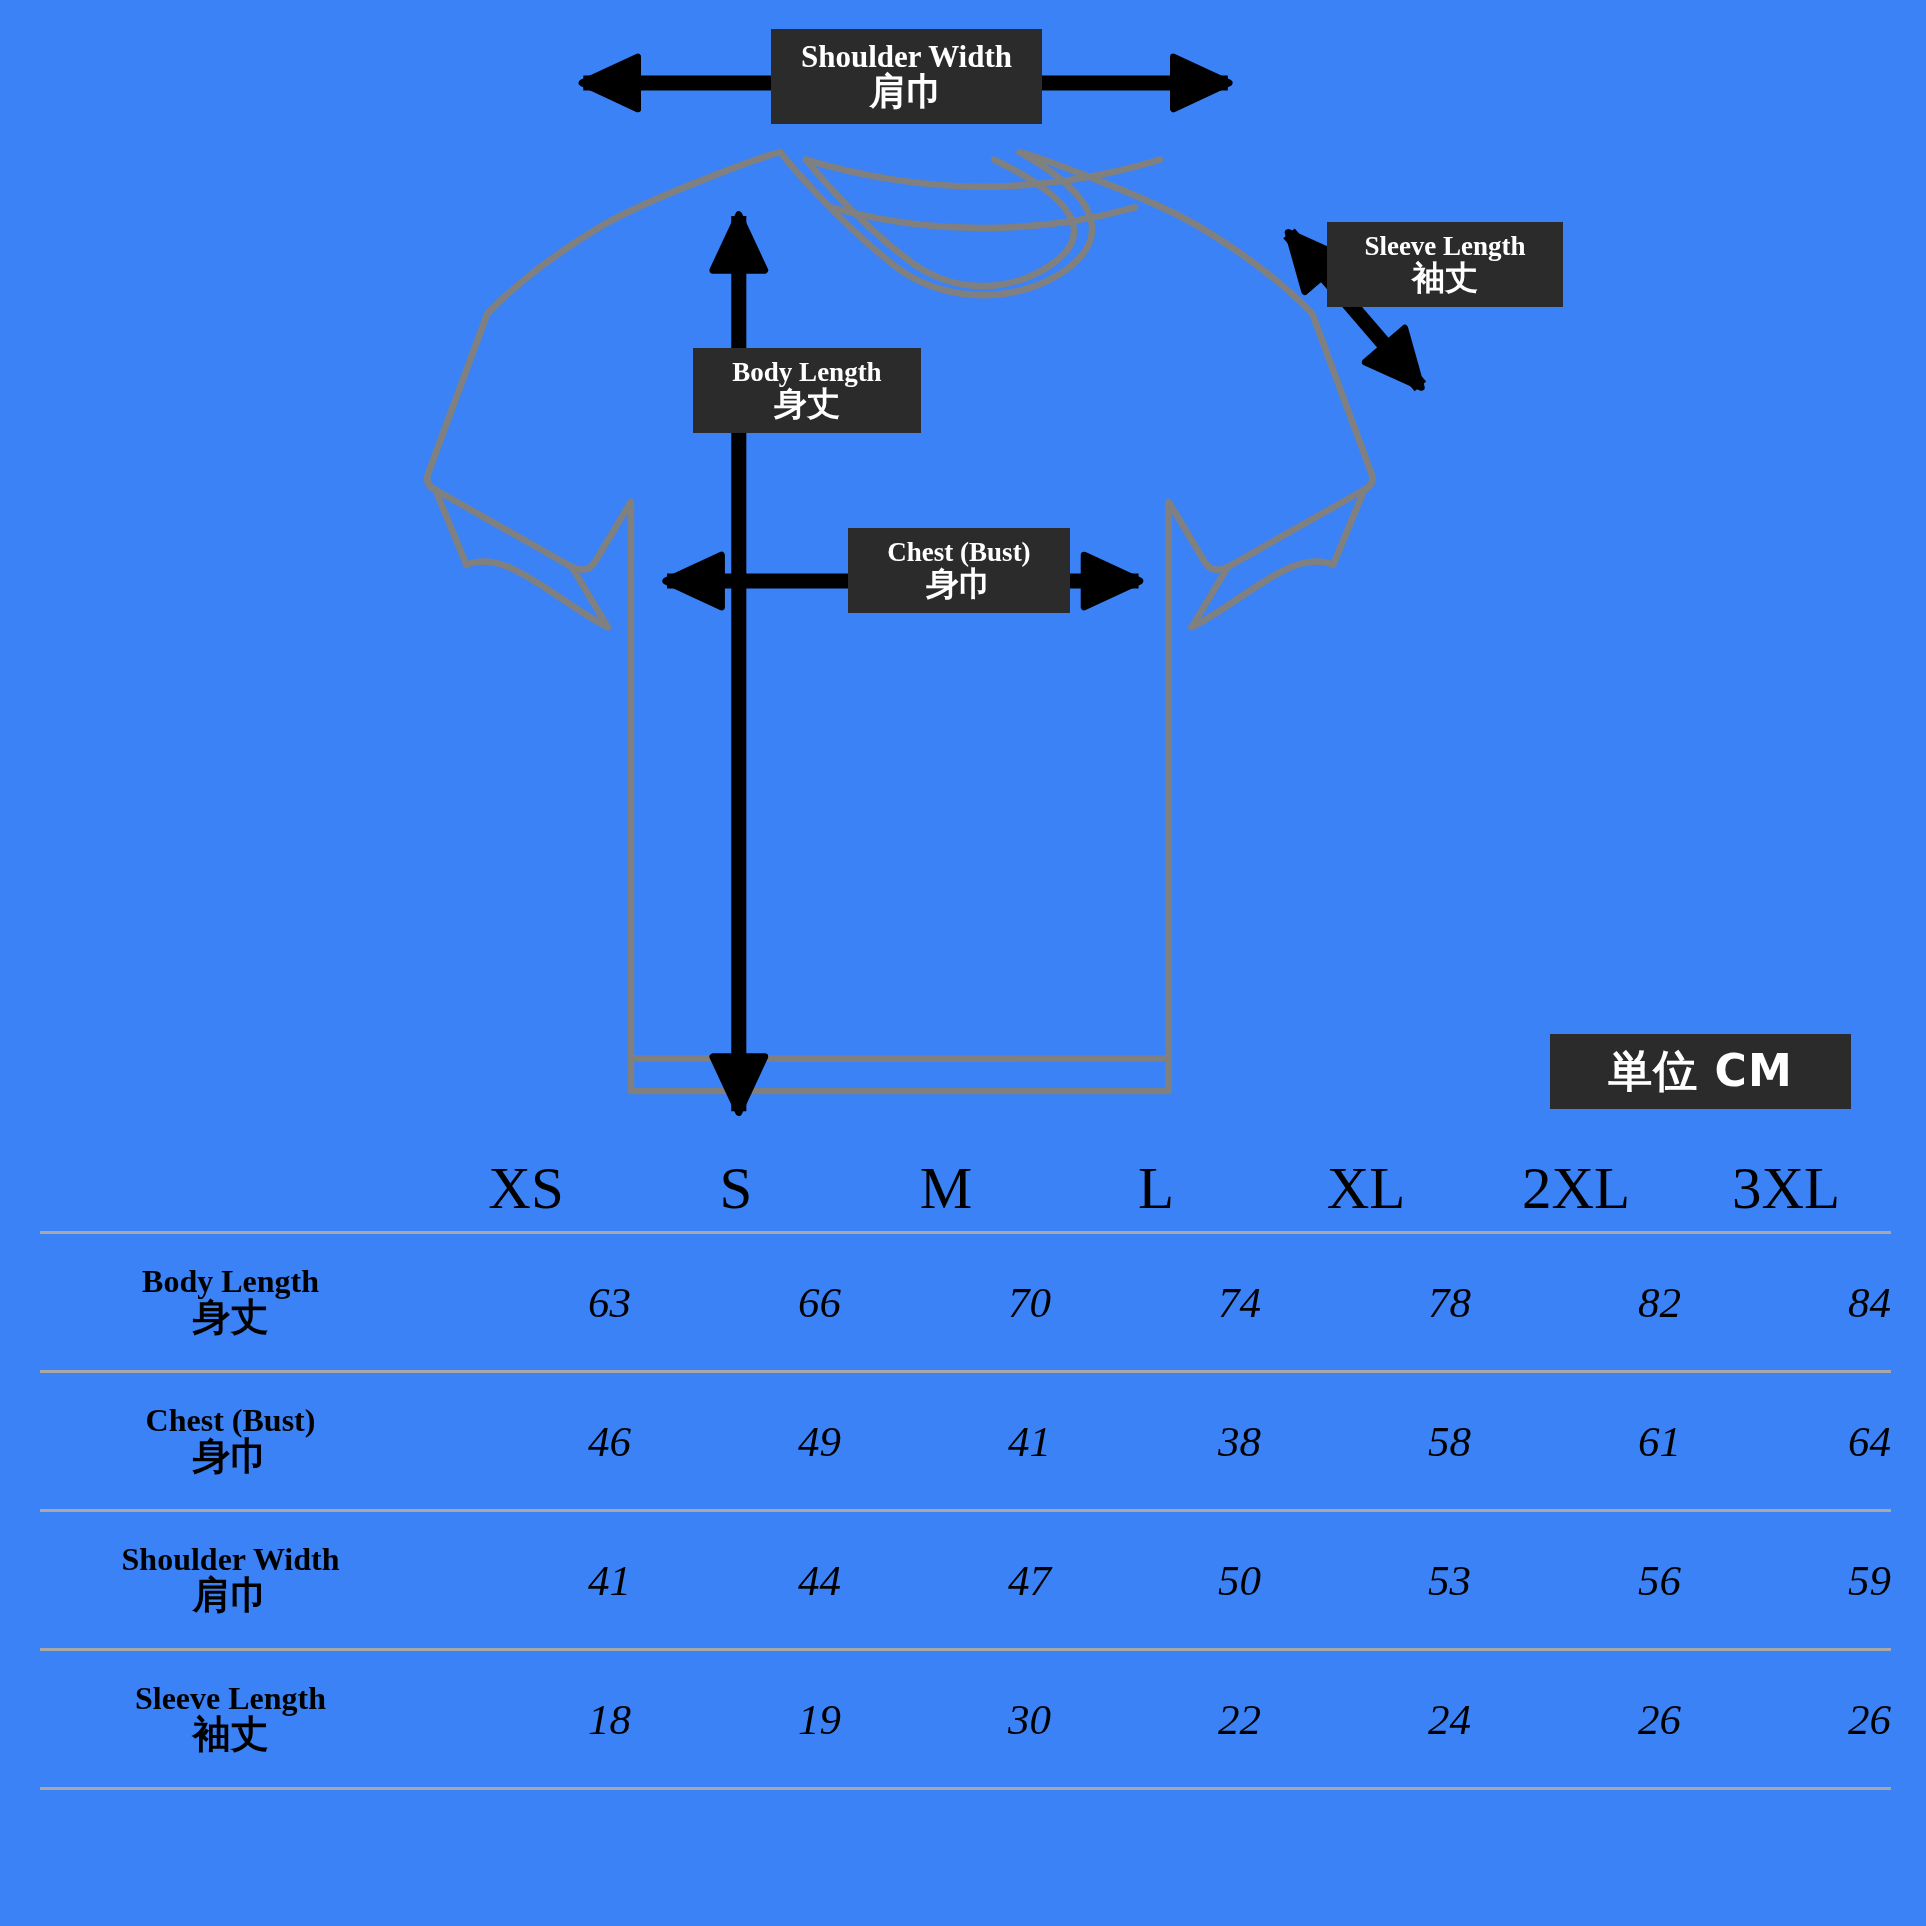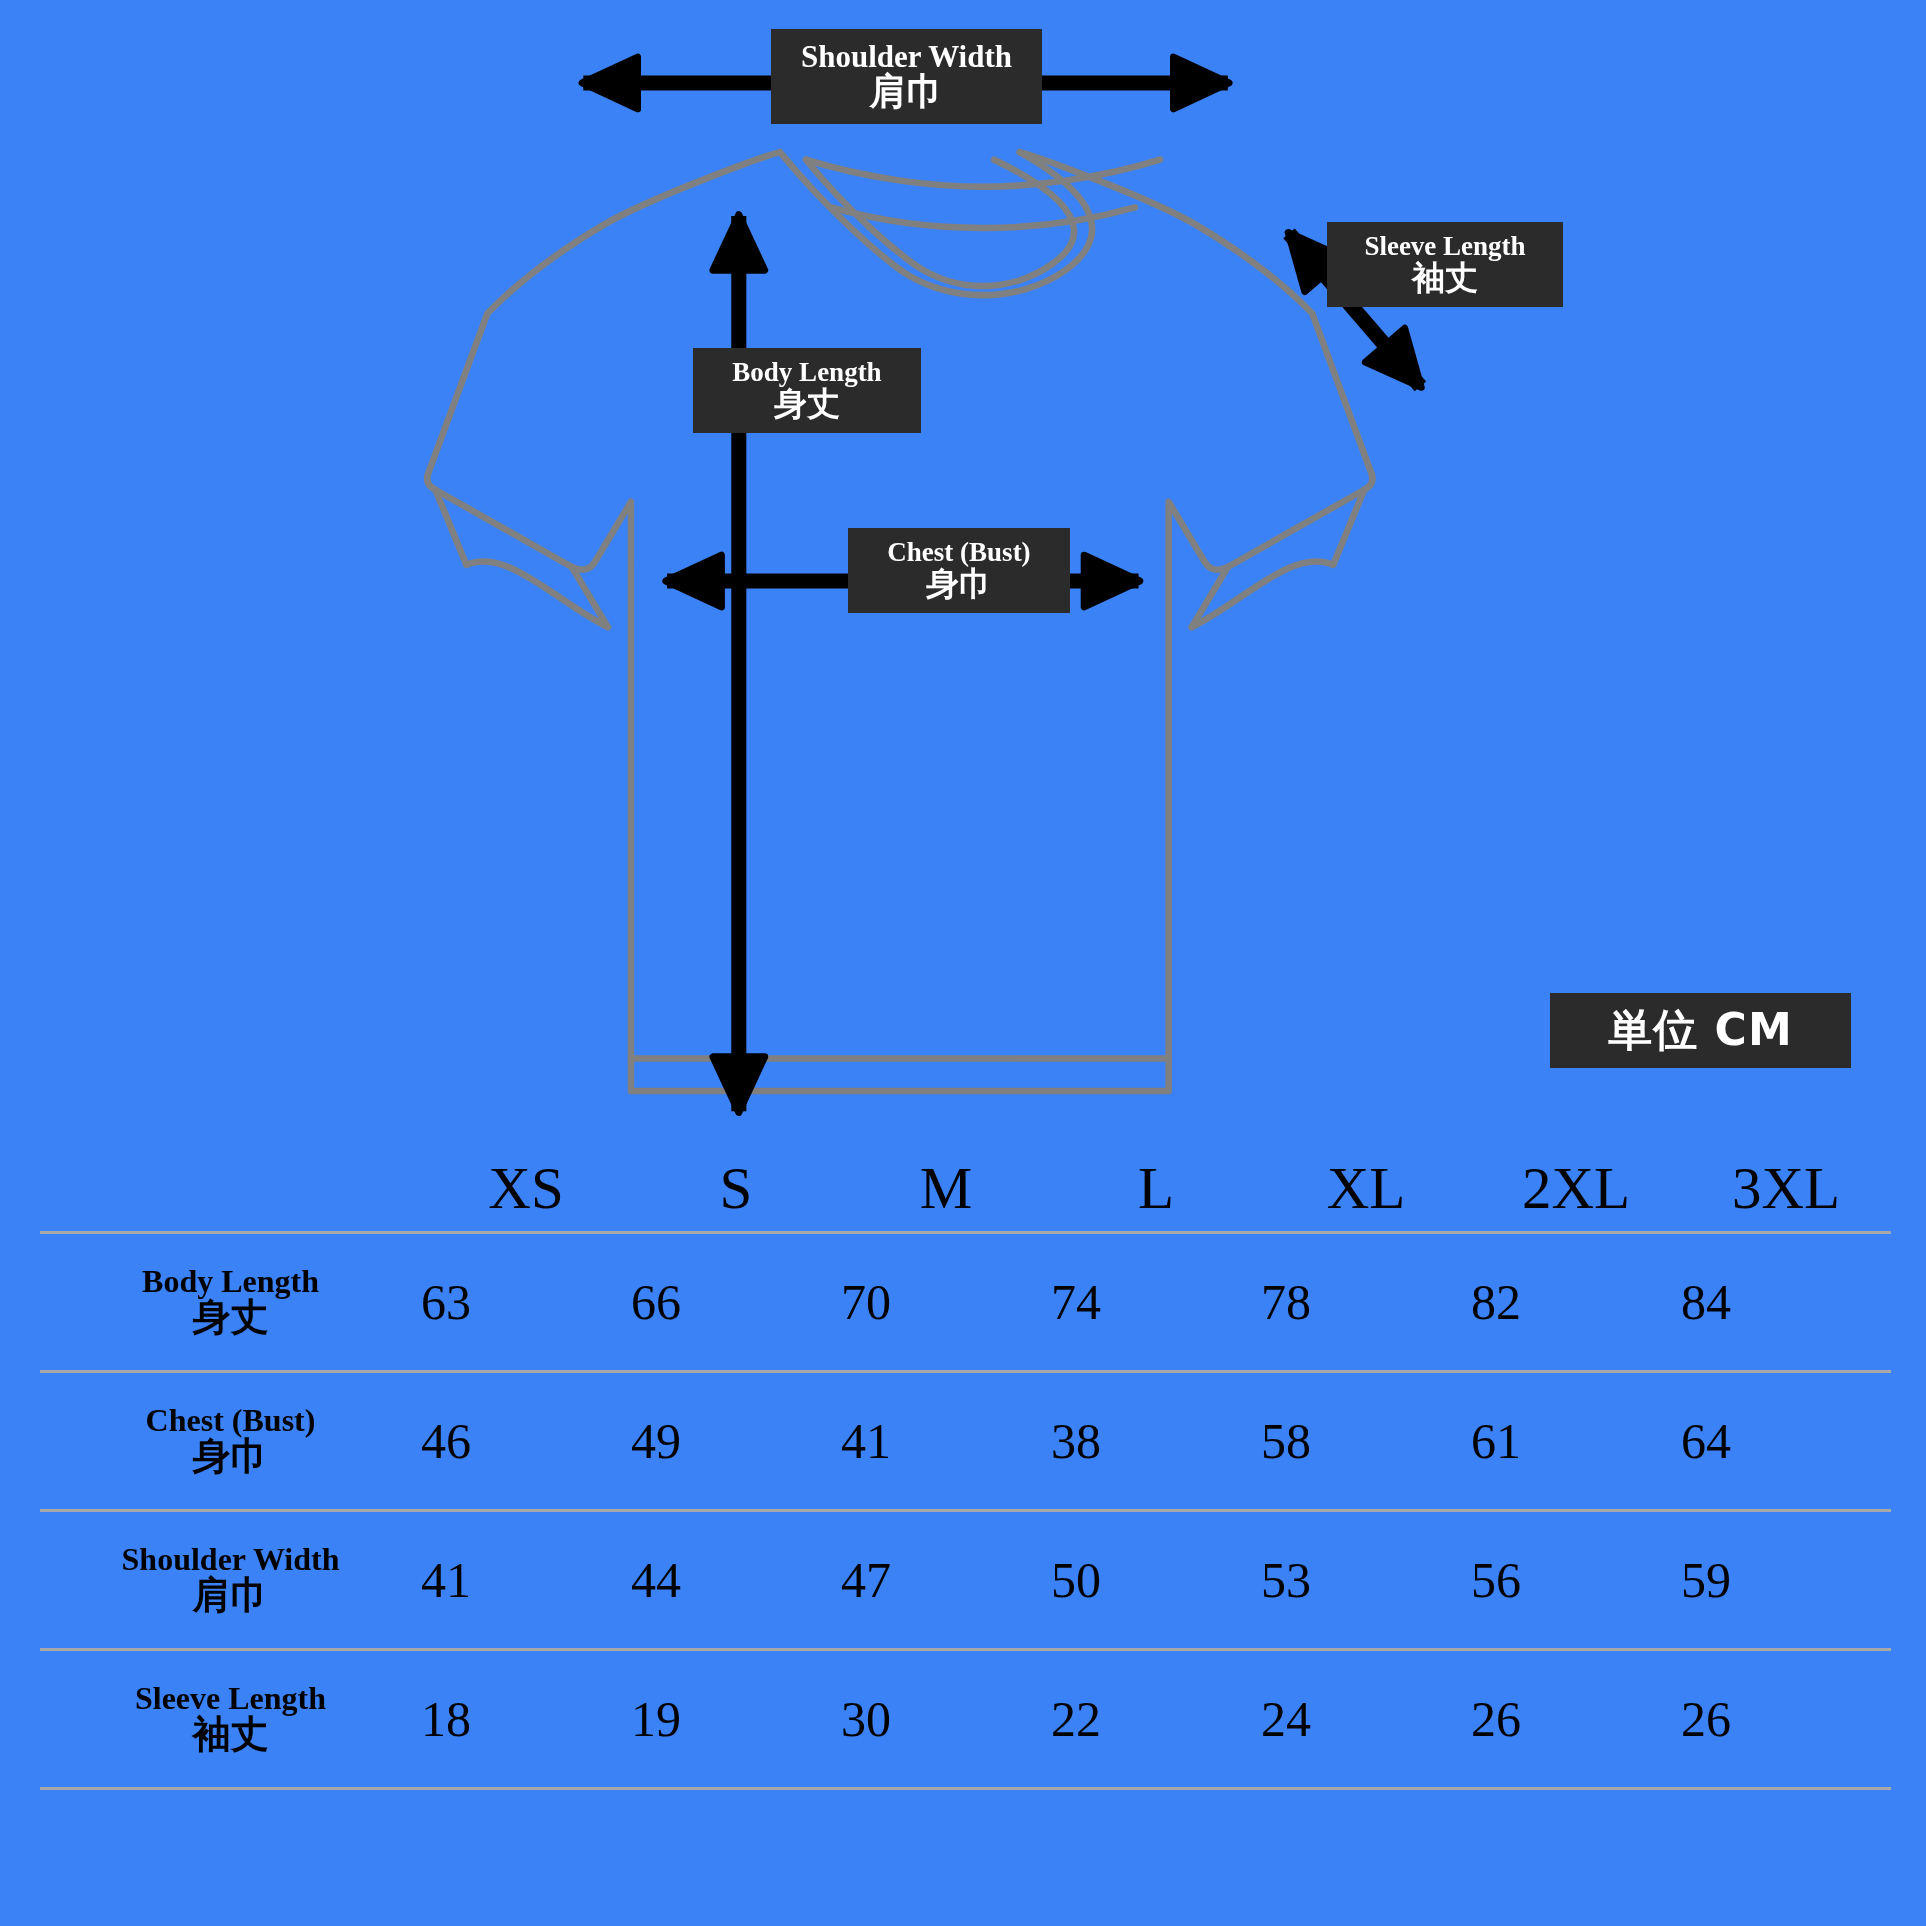--- a/index.html
+++ b/index.html
@@ -27,21 +27,21 @@
   #callout-sleeve .jp{font-size:33px;}
 
   #callout-body{left:693px;top:348px;width:228px;height:85px;}
   #callout-body .en{font-size:27px;}
   #callout-body .jp{font-size:33px;}
 
   #callout-chest{left:848px;top:528px;width:222px;height:85px;}
   #callout-chest .en{font-size:27px;}
   #callout-chest .jp{font-size:33px;}
 
-  #unit-badge{position:absolute;left:1550px;top:993px;width:301px;height:75px;
+  #unit-badge{position:absolute;left:1550px;top:1034px;width:301px;height:75px;
               background:#2b2b2b;display:flex;align-items:center;justify-content:center;}
   #unit-badge .unit-text{color:#fff;font-size:44px;font-weight:bold;
        font-family:"DejaVu Sans",sans-serif;letter-spacing:1px;white-space:nowrap;}
 
   
   #size-table{position:absolute;left:40px;top:1159px;width:1851px;
               border-collapse:collapse;table-layout:fixed;}
   #size-table col.c-label{width:381px;}
   #size-table col.c-size{width:210px;}
 
@@ -56,22 +56,22 @@
   #size-table tbody tr:last-child{border-bottom:3px solid #a8a8a8;}
 
   #size-table td{padding:0;border:none;height:136px;}
 
   td.rowlabel{text-align:center;vertical-align:middle;padding-right:7px;}
   td.rowlabel .lbl-en{display:block;font-family:"Liberation Serif",serif;
       font-weight:bold;font-size:32px;color:#000;line-height:1.0;white-space:nowrap;}
   td.rowlabel .lbl-jp{display:block;font-family:"DejaVu Sans",sans-serif;
       font-weight:bold;font-size:38px;color:#000;line-height:1.08;white-space:nowrap;}
 
-  td.val{text-align:left;vertical-align:middle;
-      font-family:"Liberation Serif",serif;font-size:50px;color:#000;line-height:1;}
+  td.val{text-align:right;vertical-align:middle;
+      font-family:"Liberation Serif",serif;font-size:43px;color:#000;line-height:1;font-style:italic;}
 </style>
 </head>
 <body>
 
 <div id="root">
 
   <div id="diagram">
     <svg id="shirt-svg" viewBox="0 0 3840 2290" xmlns="http://www.w3.org/2000/svg">
       <defs>
         <marker id="ah" viewBox="0 0 10 10" refX="9.2" refY="5" markerWidth="4.2" markerHeight="4.2" orient="auto-start-reverse">

